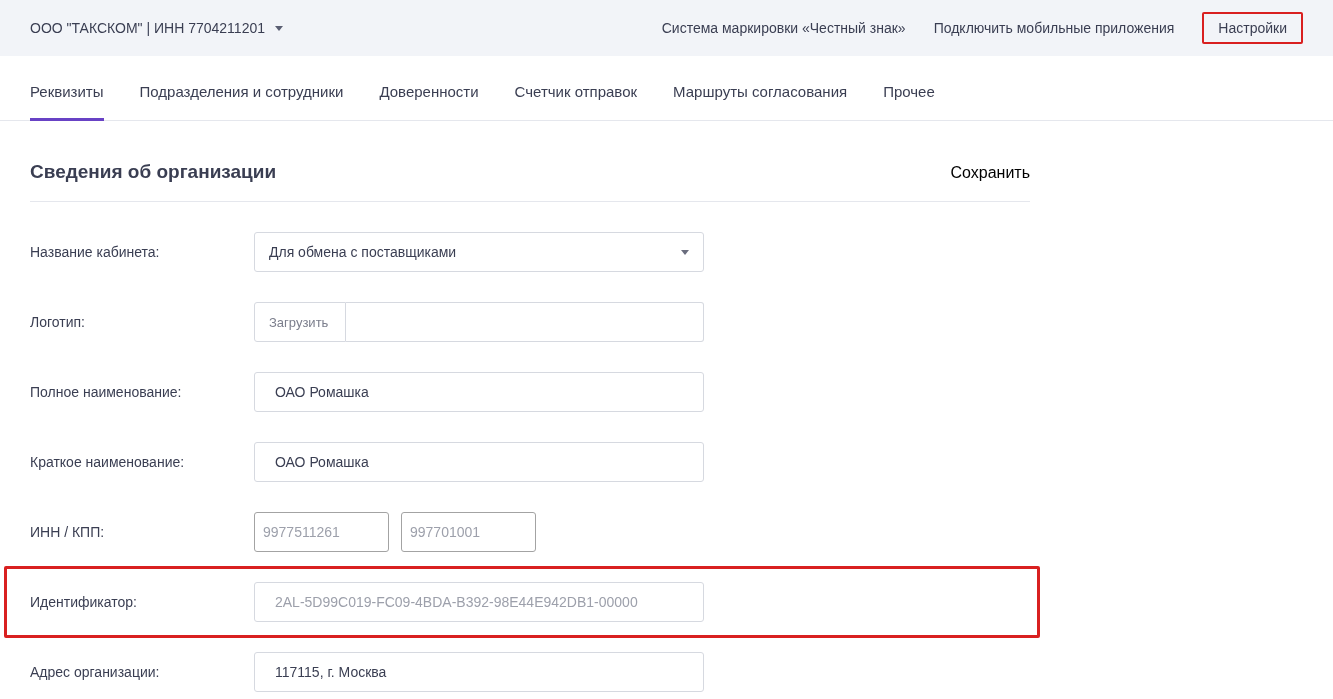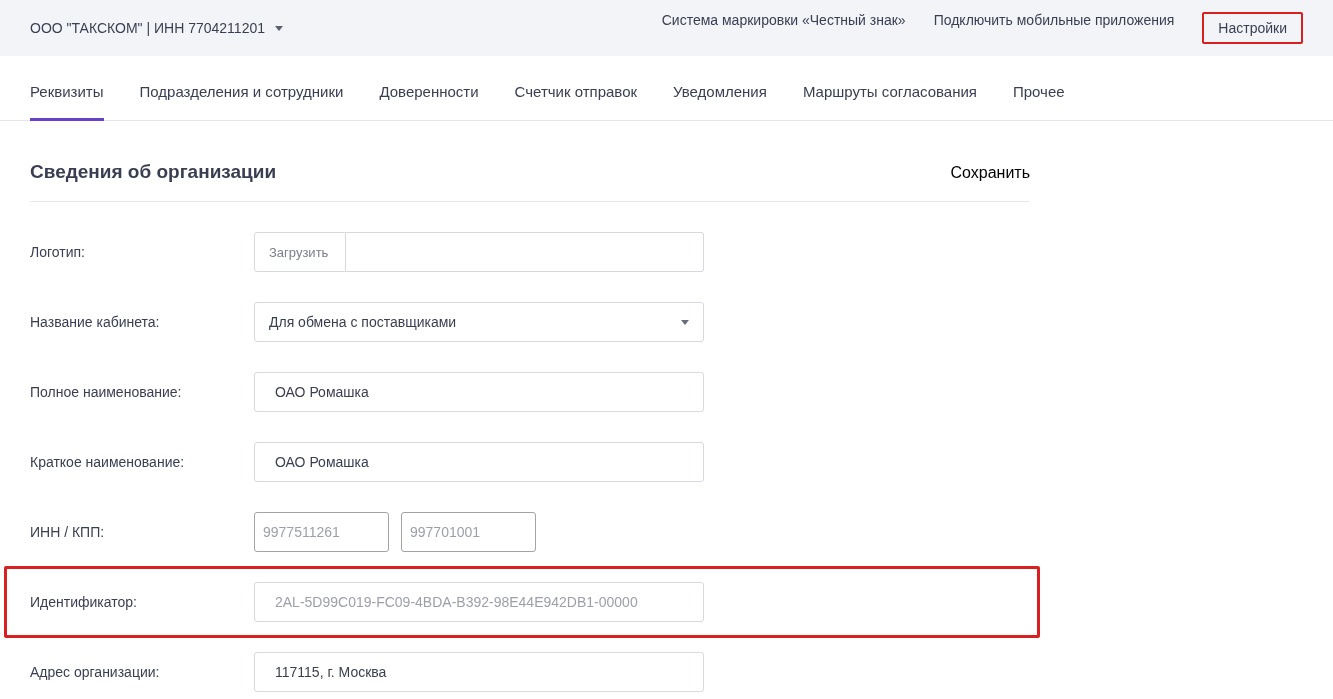--- a/index.html
+++ b/index.html
@@ -34,21 +34,21 @@
       width: 0;
       height: 0;
       border-left: 4px solid transparent;
       border-right: 4px solid transparent;
       border-top: 5px solid #5a5e72;
       margin-left: 2px;
     }
     .top-links {
       display: flex;
       gap: 28px;
-      align-items: flex-start;
+      align-items: center;
     }
     .top-link {
       color: #3a3e52;
       text-decoration: none;
       cursor: pointer;
       font-size: 14px;
     }
     .highlight-red {
       border: 2px solid #d92020;
       padding: 6px 14px;
@@ -228,53 +228,52 @@
     <a class="top-link highlight-red">Настройки</a>
   </div>
 </div>
 
 <div class="tabs-wrapper">
   <div class="tabs">
     <div class="tab active">Реквизиты</div>
     <div class="tab">Подразделения и сотрудники</div>
     <div class="tab">Доверенности</div>
     <div class="tab">Счетчик отправок</div>
-    <div class="tab">Уведомления</div>
     <div class="tab">Маршруты согласования</div>
     <div class="tab">Прочее</div>
   </div>
 </div>
 
 <div class="content">
   <div class="section-header">
     <h2 class="section-title">Сведения об организации</h2>
     <button class="save-btn">Сохранить</button>
   </div>
 
   <div class="form-row">
+    <div class="form-label">Название кабинета:</div>
+    <div class="form-control-wrap">
+      <div class="select-control">
+        <span class="select-value">Для обмена с поставщиками</span>
+        <span class="select-caret"></span>
+      </div>
+    </div>
+  </div>
+
+  <div class="form-row">
     <div class="form-label">Логотип:</div>
     <div class="form-control-wrap">
       <div class="upload-row">
         <button class="upload-btn">Загрузить</button>
         <div class="upload-empty"></div>
       </div>
     </div>
   </div>
 
   <div class="form-row">
-    <div class="form-label">Название кабинета:</div>
-    <div class="form-control-wrap">
-      <div class="select-control">
-        <span class="select-value">Для обмена с поставщиками</span>
-        <span class="select-caret"></span>
-      </div>
-    </div>
-  </div>
-
-  <div class="form-row">
     <div class="form-label">Полное наименование:</div>
     <div class="form-control-wrap">
       <input type="text" class="text-input" value="ОАО Ромашка" style="">
     </div>
   </div>
 
   <div class="form-row">
     <div class="form-label">Краткое наименование:</div>
     <div class="form-control-wrap">
       <input type="text" class="text-input" value="ОАО Ромашка" style="">

